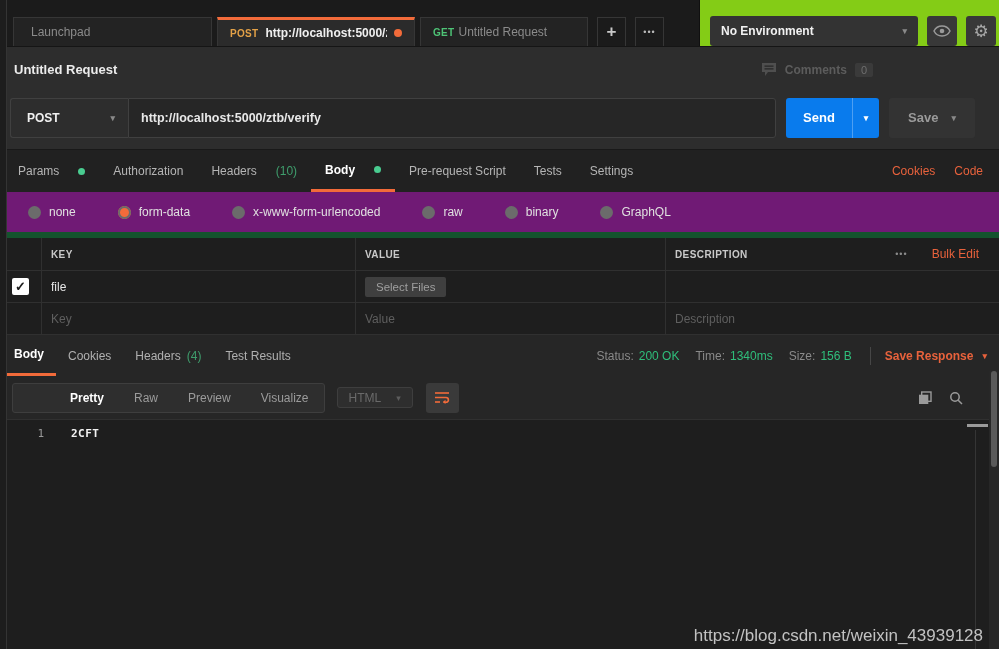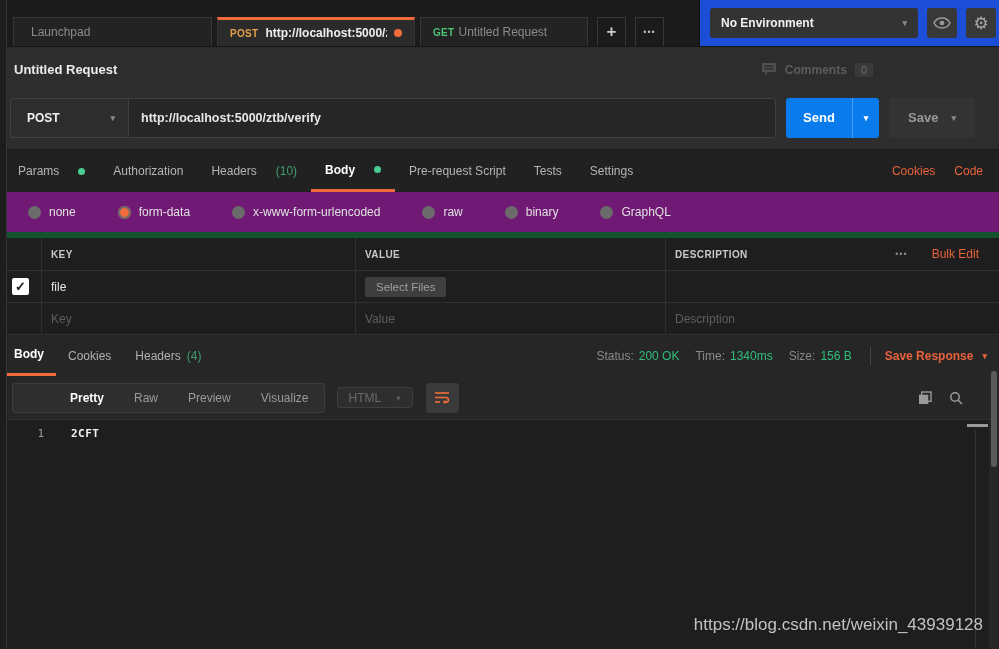--- a/index.html
+++ b/index.html
@@ -20,22 +20,22 @@
   .method-tag { font-size:10px; font-weight:bold; letter-spacing:.3px; }
   .m-post { color:#e3a147; }
   .m-get  { color:#4ec376; }
   .tab-url { color:#efefef; font-weight:bold; font-size:12px; white-space:nowrap; overflow:hidden; }
   .tab-name { color:#8b8b8b; font-size:12px; }
   .dot-unsaved { width:8px; height:8px; border-radius:50%; background:#f26b3a; flex:none; }
   .tb-btn { width:29px; height:29px; border:1px solid #363636; border-bottom:none;
             display:flex; align-items:center; justify-content:center; color:#c9c9c9; margin-left:9px; }
   .tb-btn.plus { font-size:17px; font-weight:bold; }
   .tb-btn.more { font-size:9px; letter-spacing:1px; color:#bbb; }
-  .env-area { position:absolute; right:0; top:0; height:46px; width:300px; background:#1d4ed8;
-              border-left:1px solid #101010; display:flex; align-items:center; }
+  .env-area { position:absolute; right:0; top:0; height:46px; width:300px; background:#84cc16;
+              border-left:1px solid #101010; display:flex; align-items:flex-end; }
   .env-select { width:208px; height:30px; background:#333; border-radius:3px; margin-left:10px;
                 display:flex; align-items:center; padding:0 11px; color:#f2f2f2;
                 font-weight:bold; font-size:12px; }
   .env-select .caret { margin-left:auto; }
   .caret { color:#8a8a8a; font-size:9px; }
   .sq-btn { width:30px; height:30px; background:#383838; border-radius:3px; margin-left:9px;
             display:flex; align-items:center; justify-content:center; }
   .gear-glyph { font-family:"DejaVu Sans", sans-serif; font-size:17px; color:#a8a8a8; line-height:1; }
 
   
@@ -131,21 +131,21 @@
   
   .code-area { position:relative; height:236px; background:#1e1e1e; border-top:1px solid #303030;
                font-family:"DejaVu Sans Mono", monospace; }
   .code-line { display:flex; padding-top:7px; }
   .line-num { width:44px; text-align:right; color:#9a9a9a; font-size:11px; flex:none; }
   .line-text { padding-left:27px; color:#f2f2f2; font-size:11px; font-weight:bold; letter-spacing:.5px; }
   .inner-scroll-track { position:absolute; top:10px; bottom:6px; right:23px; width:1px; background:#353535; }
   .inner-scroll-thumb { position:absolute; top:4px; right:11px; width:21px; height:3px; background:#9a9a9a; }
   .win-scroll { position:absolute; right:0; top:371px; bottom:0; width:10px; background:#272727; z-index:55; }
   .win-scroll-thumb { position:absolute; top:0; left:2px; width:6px; height:96px; background:#5a5a5a; border-radius:3px; }
-  .watermark { position:absolute; right:16px; bottom:20px; color:#c2c2c2; font-size:17px;
+  .watermark { position:absolute; right:16px; bottom:9px; color:#c2c2c2; font-size:17px;
                font-family:"Liberation Sans", sans-serif; }
 </style>
 </head>
 <body>
 
 <div class="window">
   <div class="left-edge"></div>
 
   <div class="topbar">
     <div class="wtab launchpad">
@@ -320,20 +320,23 @@
   <div class="resp-header">
     <div class="resp-tab active">
       <span>Body</span>
     </div>
     <div class="resp-tab">
       <span>Cookies</span>
     </div>
     <div class="resp-tab">
       <span>Headers</span>
       <span class="gcount">(4)</span>
+    </div>
+    <div class="resp-tab">
+      <span>Test Results</span>
     </div>
     <div class="resp-meta">
       <span class="meta-label">Status:</span>
       <span class="meta-val">200 OK</span>
       <span class="meta-label">Time:</span>
       <span class="meta-val">1340ms</span>
       <span class="meta-label">Size:</span>
       <span class="meta-val">156 B</span>
       <span class="meta-div"></span>
       <span class="save-resp">

